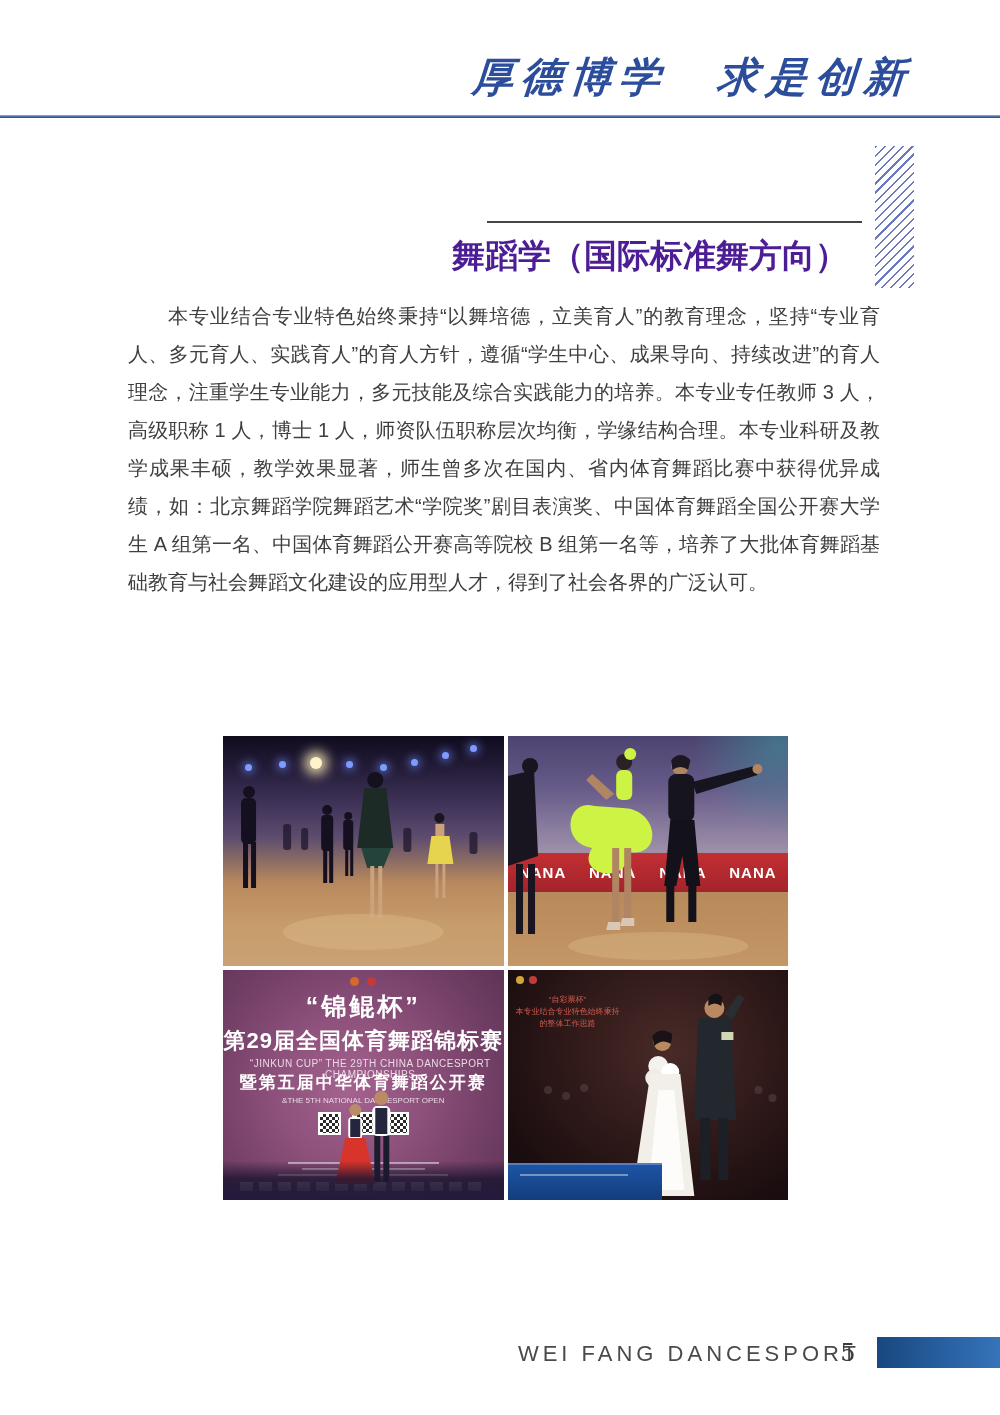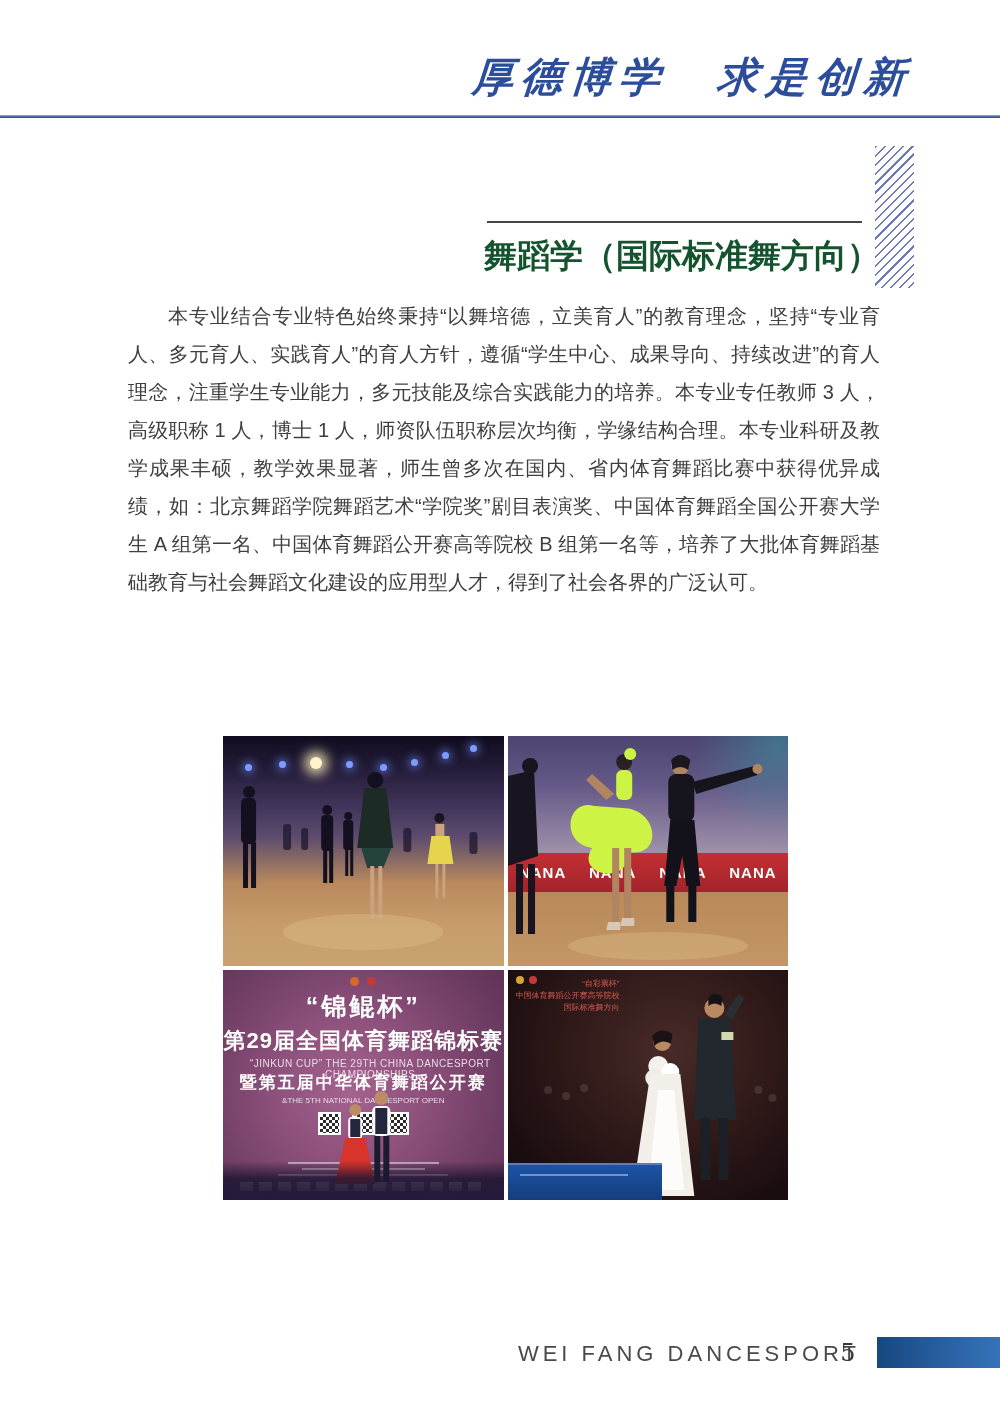--- a/index.html
+++ b/index.html
@@ -14,22 +14,22 @@
   .motto { left:0; top:50px; width:913px; height:60px; text-align:right;
            font-family:"DejaVu Serif","Liberation Serif",serif; font-style:italic; font-weight:bold;
            font-size:41px; color:#2b4d9b; letter-spacing:8px; transform:skewX(-4deg); }
 
   
   .stripes { left:875px; top:146px; width:39px; height:142px;
              background:repeating-linear-gradient(135deg,#6b79bc 0px,#6b79bc 1.6px,rgba(255,255,255,0) 1.6px,rgba(255,255,255,0) 6.5px); }
   .section-title { left:400px; top:158px; width:462px; text-align:right;
                    font-size:42px; font-weight:bold; color:#57585a; letter-spacing:9px; }
   .title-underline { left:487px; top:221px; width:375px; height:2px; background:#454545; }
-  .major-title { left:316px; top:234px; width:564px; text-align:right;
-                 font-size:33px; font-weight:bold; color:#14532d; }
+  .major-title { left:284px; top:234px; width:564px; text-align:right;
+                 font-size:33px; font-weight:bold; color:#4c1d95; }
 
   
   .body-text { left:128px; top:297px; width:752px; color:#3f3f3f;
                font-size:20px; line-height:38px; text-align:justify; }
   .body-text p { text-indent:2em; margin:0; }
 
   
   .gallery { left:223px; top:736px; width:565px; height:464px;
              display:grid; grid-template-columns:1fr 1fr; grid-template-rows:1fr 1fr; gap:4px; }
   .photo { position:relative; overflow:hidden; }
@@ -61,21 +61,21 @@
   .sponsor-lines { position:absolute; left:8%; top:188px; width:84%; }
   .sponsor-lines i { display:block; height:2px; margin:4px auto; background:rgba(255,255,255,.55); }
   .sponsor-row { position:absolute; left:6%; top:212px; width:88%; height:9px;
                  background:repeating-linear-gradient(90deg,rgba(255,255,255,.8) 0 13px,rgba(255,255,255,0) 13px 19px); }
   .p3-skyline { position:absolute; left:0; bottom:0; width:100%; height:17%;
                 background:linear-gradient(180deg,rgba(32,22,52,0) 0%,rgba(30,22,50,.85) 45%,#241a3c 100%); }
 
   .photo4 { background:radial-gradient(ellipse at 58% 35%,#482b28 0%,#321b1a 40%,#1c0e10 78%,#120a0c 100%); }
   .p4-logos { position:absolute; left:8px; top:6px; display:flex; gap:5px; }
   .p4-logos i { width:8px; height:8px; border-radius:50%; display:block; }
-  .p4-text { position:absolute; left:8px; top:8px; text-align:right; color:#cf5a50; font-size:8px; line-height:12px; }
+  .p4-text { position:absolute; left:8px; top:24px; text-align:center; color:#cf5a50; font-size:8px; line-height:12px; }
   .p4-boards { position:absolute; left:0; bottom:0; width:55%; height:16%;
                background:linear-gradient(180deg,#1d55a8,#143d7c);
                box-shadow:inset 0 2px 0 rgba(255,255,255,.25); }
   .p4-boards i { position:absolute; top:30%; left:8%; width:70%; height:2px; background:rgba(255,255,255,.4); display:block; }
 
   
   .contact-banner { left:133px; top:1233px; width:747px; height:55px; background:#c7e6f6;
                     display:flex; align-items:center; justify-content:center;
                     color:#1a5ca8; font-size:25px; }
   .footer-text { left:400px; top:1341px; width:460px; text-align:right; color:#4a4a4a;
@@ -220,22 +220,22 @@
       <div class="p3-skyline"></div>
     </div>
 
     <div class="photo photo4">
       <div class="p4-logos">
         <i style="background:#d4a63a"></i>
         <i style="background:#c43a3a"></i>
       </div>
       <div class="p4-text">
         <div>“自彩票杯”</div>
-        <div>中国体育舞蹈公开赛高等院校</div>
-        <div>国际标准舞方向</div>
+        <div>本专业结合专业特色始终秉持</div>
+        <div>的整体工作思路</div>
       </div>
       <svg viewBox="0 0 280 230" preserveAspectRatio="none">
         <g fill="#5a4345" opacity="0.55">
           <circle cx="40" cy="120" r="4"></circle>
             <circle cx="58" cy="126" r="4"></circle>
             <circle cx="76" cy="118" r="4"></circle>
           <circle cx="250" cy="120" r="4"></circle>
             <circle cx="264" cy="128" r="4"></circle>
         </g>
         <g>

